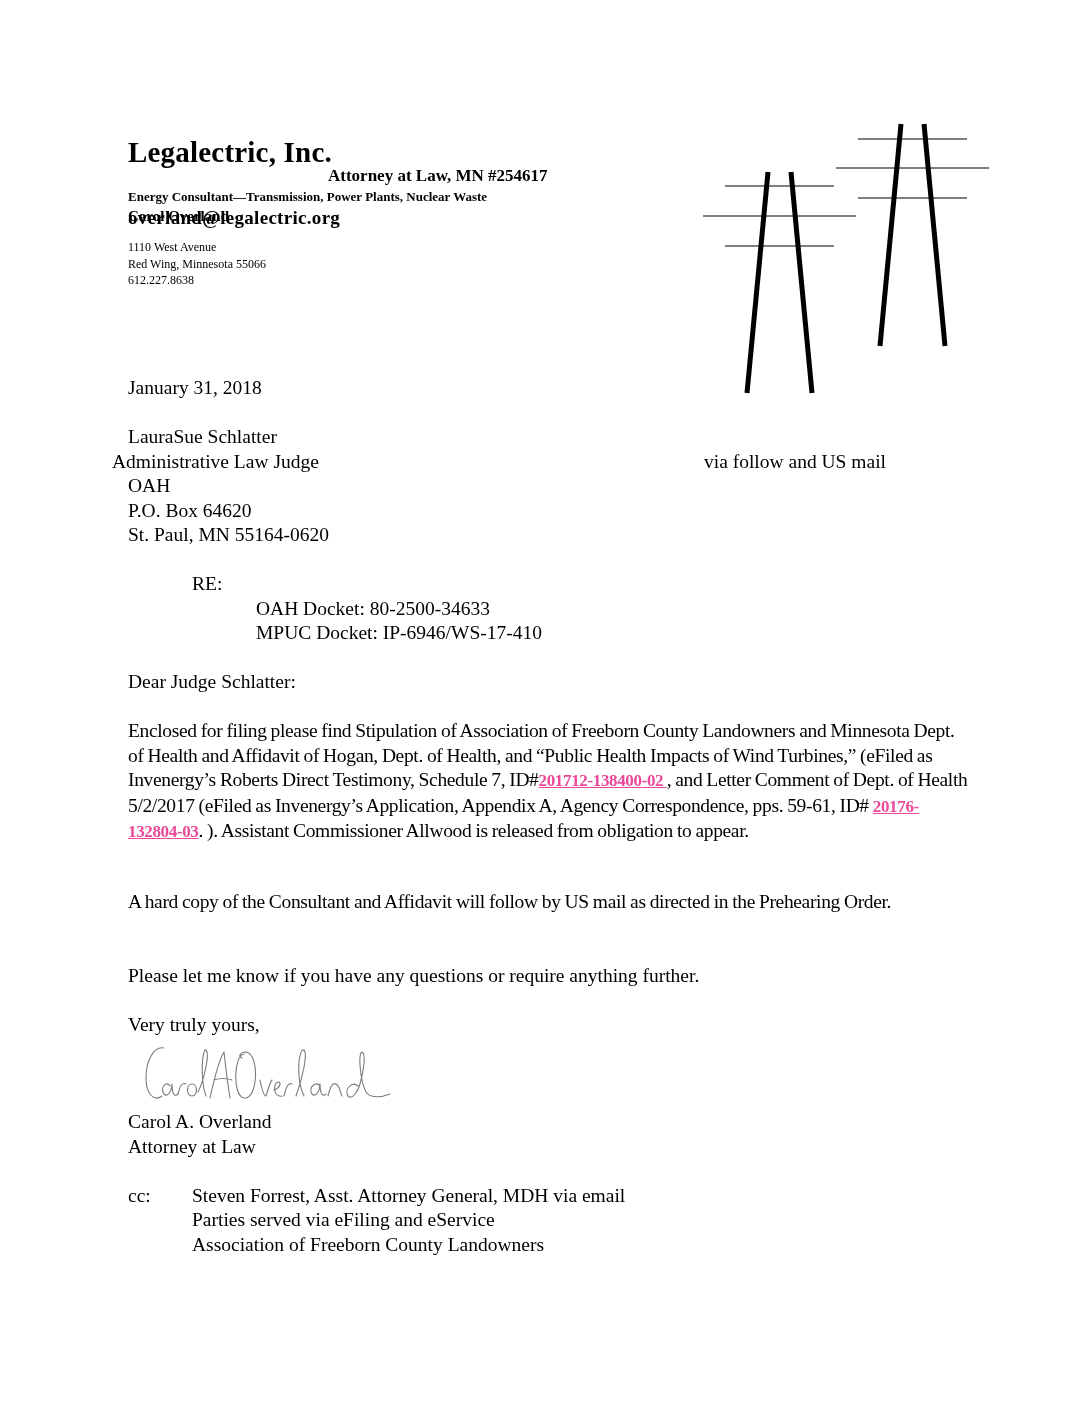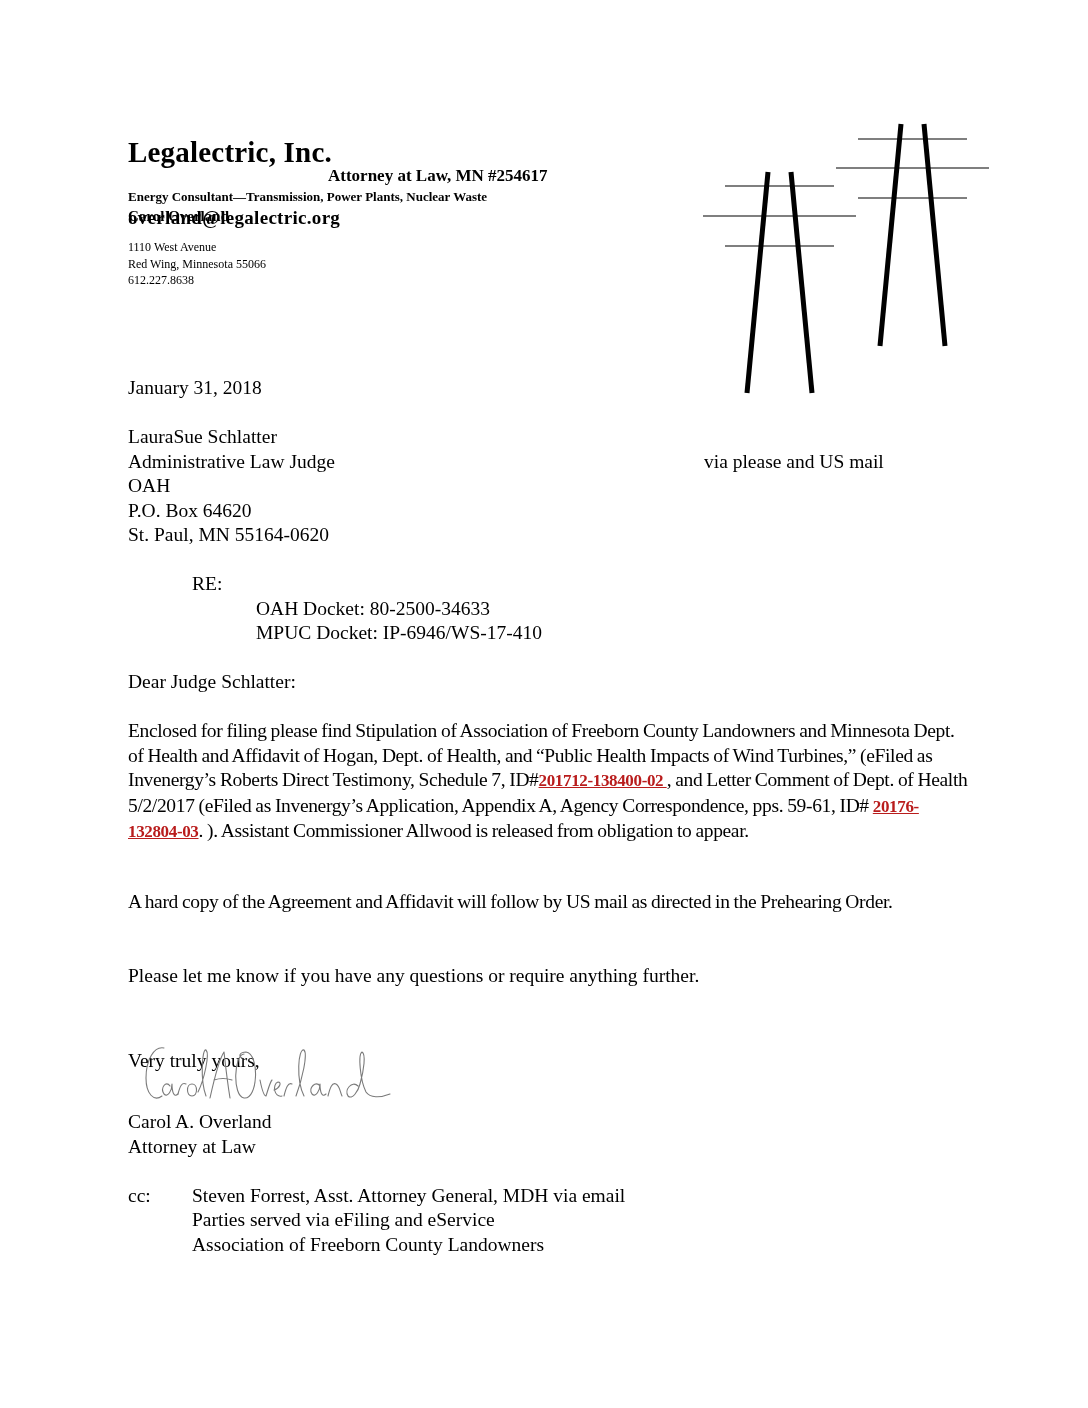--- a/index.html
+++ b/index.html
@@ -8,21 +8,21 @@
   .abs { position: absolute; white-space: nowrap; }
   .serif { font-family: "Liberation Serif", "DejaVu Serif", serif; }
   .lh-company { left: 128px; top: 136px; font-size: 29px; font-weight: bold; letter-spacing: 0.2px; }
   .lh-name { left: 128px; top: 166px; font-size: 15px; font-weight: bold; margin-top: 42px; }
   .lh-title { left: 328px; top: 166px; font-size: 17px; font-weight: bold; }
   .lh-consult { left: 128px; top: 189px; font-size: 13px; font-weight: bold; }
   .lh-email { left: 128px; top: 207px; font-size: 19px; font-weight: bold; letter-spacing: 0.3px; }
   .lh-addr { left: 128px; font-size: 12px; }
   .body-text { font-size: 19.5px; line-height: 24.5px; }
   .para { position: absolute; left: 128px; width: 840px; font-size: 19.5px; line-height: 24.5px; white-space: normal; }
-  .link { color: #b91c1c; font-weight: bold; text-decoration: underline; font-size: 17px; }
+  .link { color: #ec4899; font-weight: bold; text-decoration: underline; font-size: 17px; }
   .towers { position: absolute; left: 0; top: 0; width: 1088px; height: 420px; }
 </style>
 </head>
 <body>
 
 <div class="page">
 
   <div class="abs serif lh-company">Legalectric, Inc.</div>
   <div class="abs serif lh-name">Carol Overland</div>
   <div class="abs serif lh-title">Attorney at Law, MN #254617</div>
@@ -47,39 +47,39 @@
       <line x1="858" y1="198" x2="967" y2="198" stroke-width="1.2"></line>
 
       <line x1="901" y1="124" x2="880" y2="346" stroke-width="5"></line>
       <line x1="924" y1="124" x2="945" y2="346" stroke-width="5"></line>
     </g>
   </svg>
 
   <div class="abs serif body-text" style="left:128px; top:376px;">January  31, 2018</div>
 
   <div class="abs serif body-text" style="left:128px; top:425px;">LauraSue Schlatter</div>
-  <div class="abs serif body-text" style="left:128px; top:450px;">Administrative Law Judge</div>
-  <div class="abs serif body-text" style="left:704px; top:450px;">via please and US mail</div>
+  <div class="abs serif body-text" style="left:112px; top:450px;">Administrative Law Judge</div>
+  <div class="abs serif body-text" style="left:704px; top:450px;">via follow and US mail</div>
   <div class="abs serif body-text" style="left:128px; top:474px;">OAH</div>
   <div class="abs serif body-text" style="left:128px; top:499px;">P.O. Box 64620</div>
   <div class="abs serif body-text" style="left:128px; top:523px;">St. Paul, MN  55164-0620</div>
 
   <div class="abs serif body-text" style="left:192px; top:572px;">RE:</div>
   <div class="abs serif body-text" style="left:256px; top:597px;">OAH Docket: 80-2500-34633</div>
   <div class="abs serif body-text" style="left:256px; top:621px;">MPUC Docket: IP-6946/WS-17-410</div>
 
   <div class="abs serif body-text" style="left:128px; top:670px;">Dear Judge Schlatter:</div>
 
   <div class="para serif" style="top:719px; letter-spacing:-0.35px; word-spacing:-0.5px;"><span>Enclosed for filing please find Stipulation of Association of Freeborn County Landowners and Minnesota Dept. of Health and Affidavit of Hogan, Dept. of Health, and “Public Health Impacts of Wind Turbines,” (eFiled as Invenergy’s Roberts Direct Testimony, Schedule 7, ID#</span><span class="link">201712-138400-02 </span><span>, and Letter Comment of Dept. of Health 5/2/2017 (eFiled as Invenergy’s Application, Appendix A, Agency Correspondence, pps. 59-61, ID# </span><span class="link">20176-132804-03</span><span>. ).  Assistant Commissioner Allwood is released from obligation to appear.</span></div>
 
-  <div class="para serif" style="top:890px; letter-spacing:-0.35px; word-spacing:-0.5px;">A hard copy of the Agreement and Affidavit will follow by US mail as directed in the Prehearing Order.</div>
+  <div class="para serif" style="top:890px; letter-spacing:-0.35px; word-spacing:-0.5px;">A hard copy of the Consultant and Affidavit will follow by US mail as directed in the Prehearing Order.</div>
 
   <div class="abs serif body-text" style="left:128px; top:964px;">Please let me know if you have any questions or require anything further.</div>
 
-  <div class="abs serif body-text" style="left:128px; top:1013px;margin-top:36px;">Very truly yours,</div>
+  <div class="abs serif body-text" style="left:128px; top:1013px;">Very truly yours,</div>
 
   <svg class="abs" style="left:140px; top:1040px;" width="300" height="70" viewBox="0 0 300 70">
     <g fill="none" stroke="#7a7a7a" stroke-width="1.1" stroke-linecap="round" stroke-linejoin="round">
 
       <path d="M24 8 C14 6, 6 20, 6 38 C6 54, 14 62, 22 56"></path>
 
       <path d="M30 46 C26 40, 20 48, 24 54 C28 58, 32 50, 32 44 C32 52, 34 58, 38 54"></path>
 
       <path d="M38 54 C40 46, 42 42, 46 44"></path>
 

